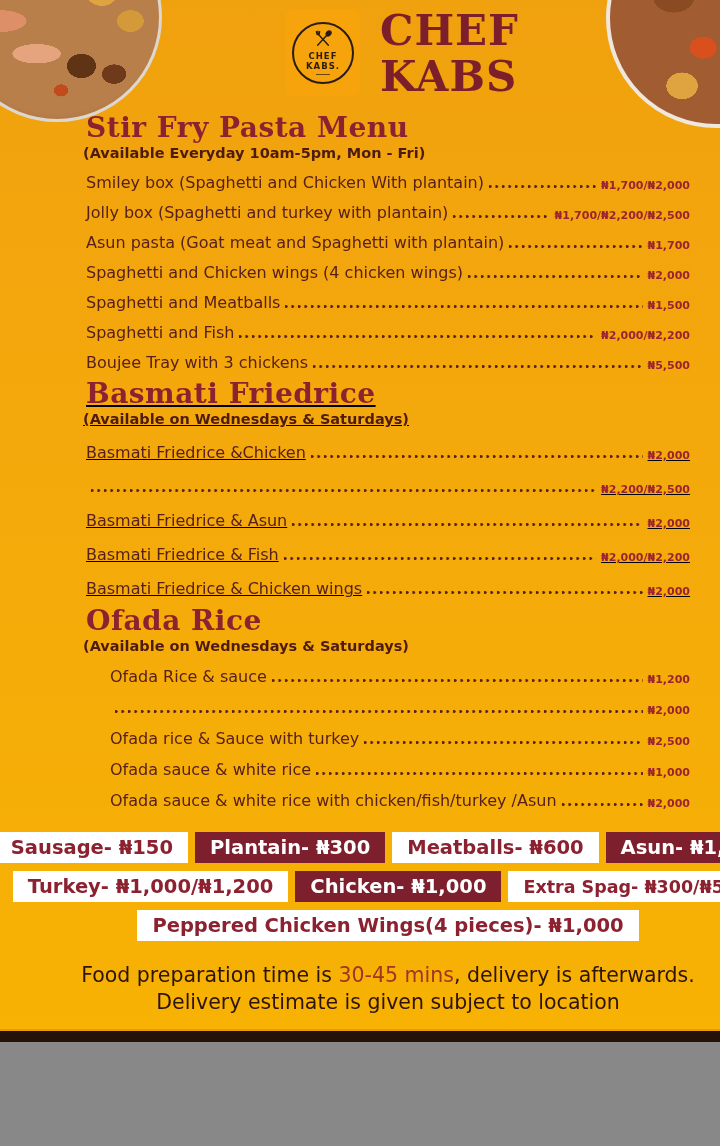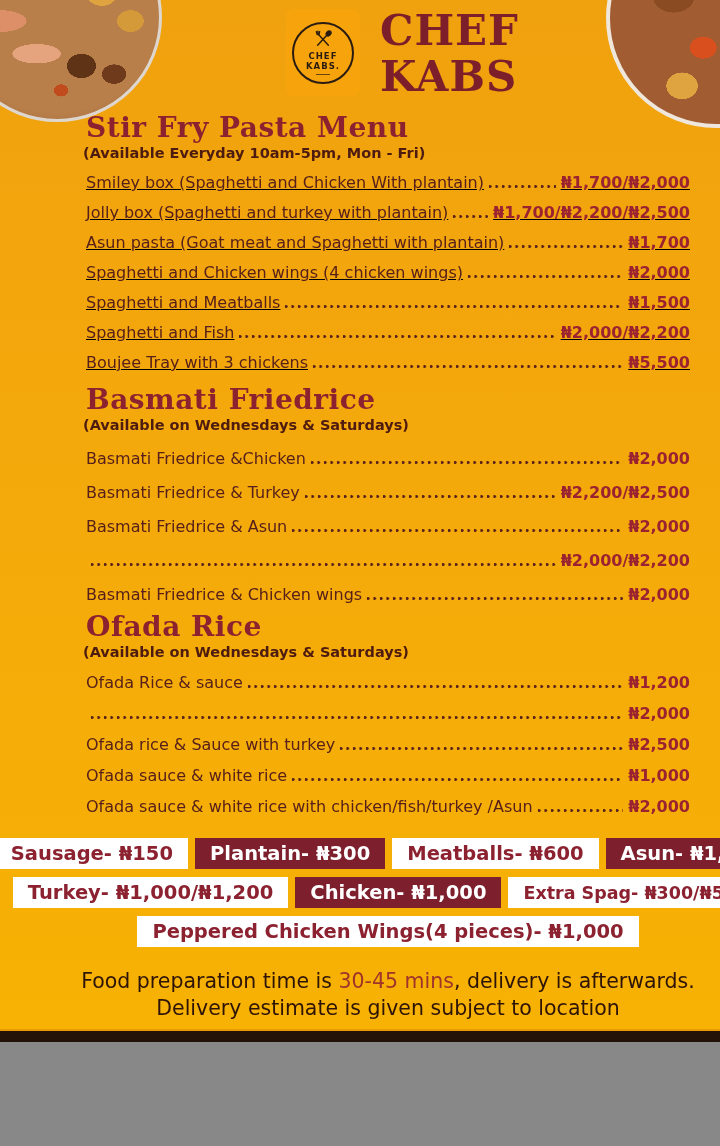--- a/index.html
+++ b/index.html
@@ -74,31 +74,31 @@
     font-size:42px;line-height:46px;color:#7C1F2B;letter-spacing:1px;
   }
   
   .menu{position:relative;padding:0 58px;}
   .section-title{
     margin:0;font-family:"DejaVu Serif","Liberation Serif",serif;
     font-weight:bold;font-size:28px;line-height:32px;color:#8C2130;letter-spacing:.5px;
   }
   .availability{font-size:14.5px;font-weight:600;color:#4E1B10;margin:1px 0 4px -3px;}
   .menu-row{display:flex;align-items:flex-end;}
-  .rows-s0 .menu-row{height:30px;text-decoration:underline;}
+  .rows-s0 .menu-row{height:30px;}
   .rows-s1 .menu-row{height:34px;}
-  .rows-s2 .menu-row{height:31px;}
+  .rows-s2 .menu-row{height:31px;margin-left:24px;}
   .item-name{font-size:16px;color:#57201B;white-space:nowrap;padding-bottom:3px;}
   .leader{
     flex:1 1 auto;min-width:10px;height:5px;margin:0 5px 6px 4px;
     background-image:radial-gradient(circle at 2.2px 2.5px,#57201B 1.25px,transparent 1.55px);
     background-size:6.5px 5px;background-repeat:repeat-x;
   }
-  .item-price{font-size:16px;font-weight:bold;color:#9A2231;white-space:nowrap;padding-bottom:3px;}
-  .sec-1{margin-top:9px;}
+  .item-price{font-size:11px;font-weight:bold;color:#9A2231;white-space:nowrap;padding-bottom:3px;}
+  .sec-1{margin-top:3px;text-decoration:underline;}
   .sec-2{margin-top:4px;}
   
   .badges{margin-top:19px;display:flex;flex-direction:column;gap:8px;}
   .badge-row{display:flex;justify-content:center;gap:7px;}
   .badge{
     padding:4px 15px;font-size:19.5px;font-weight:bold;white-space:nowrap;
     background:#ffffff;color:#8C2130;
   }
   .badge.dark{background:#7D1F2C;color:#ffffff;}
   .badge.small{font-size:17.5px;padding-top:6px;}
@@ -203,30 +203,30 @@
     <section class="sec-1">
       <h2 class="section-title">Basmati Friedrice</h2>
       <div class="availability">(Available on Wednesdays &amp; Saturdays)</div>
       <div class="rows-s1">
         <div class="menu-row">
             <span class="item-name">Basmati Friedrice &amp;Chicken</span>
             <span class="leader"></span>
             <span class="item-price">₦2,000</span>
           </div>
         <div class="menu-row">
-            <span class="item-name">Basmati Friedrice &amp; Turkey</span>
             <span class="leader"></span>
             <span class="item-price">₦2,200/₦2,500</span>
           </div>
         <div class="menu-row">
             <span class="item-name">Basmati Friedrice &amp; Asun</span>
             <span class="leader"></span>
             <span class="item-price">₦2,000</span>
           </div>
         <div class="menu-row">
+            <span class="item-name">Basmati Friedrice &amp; Fish</span>
             <span class="leader"></span>
             <span class="item-price">₦2,000/₦2,200</span>
           </div>
         <div class="menu-row">
             <span class="item-name">Basmati Friedrice &amp; Chicken wings</span>
             <span class="leader"></span>
             <span class="item-price">₦2,000</span>
           </div>
       </div>
     </section>

